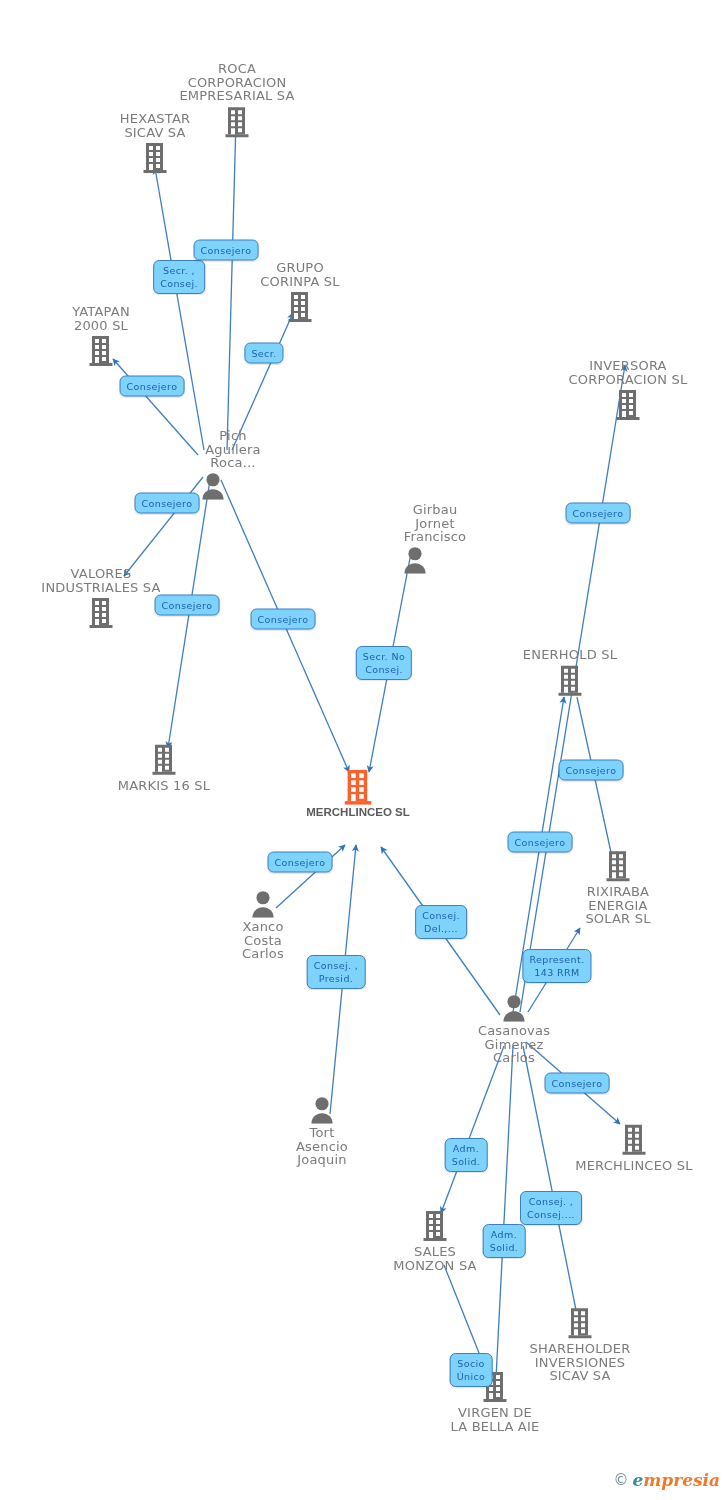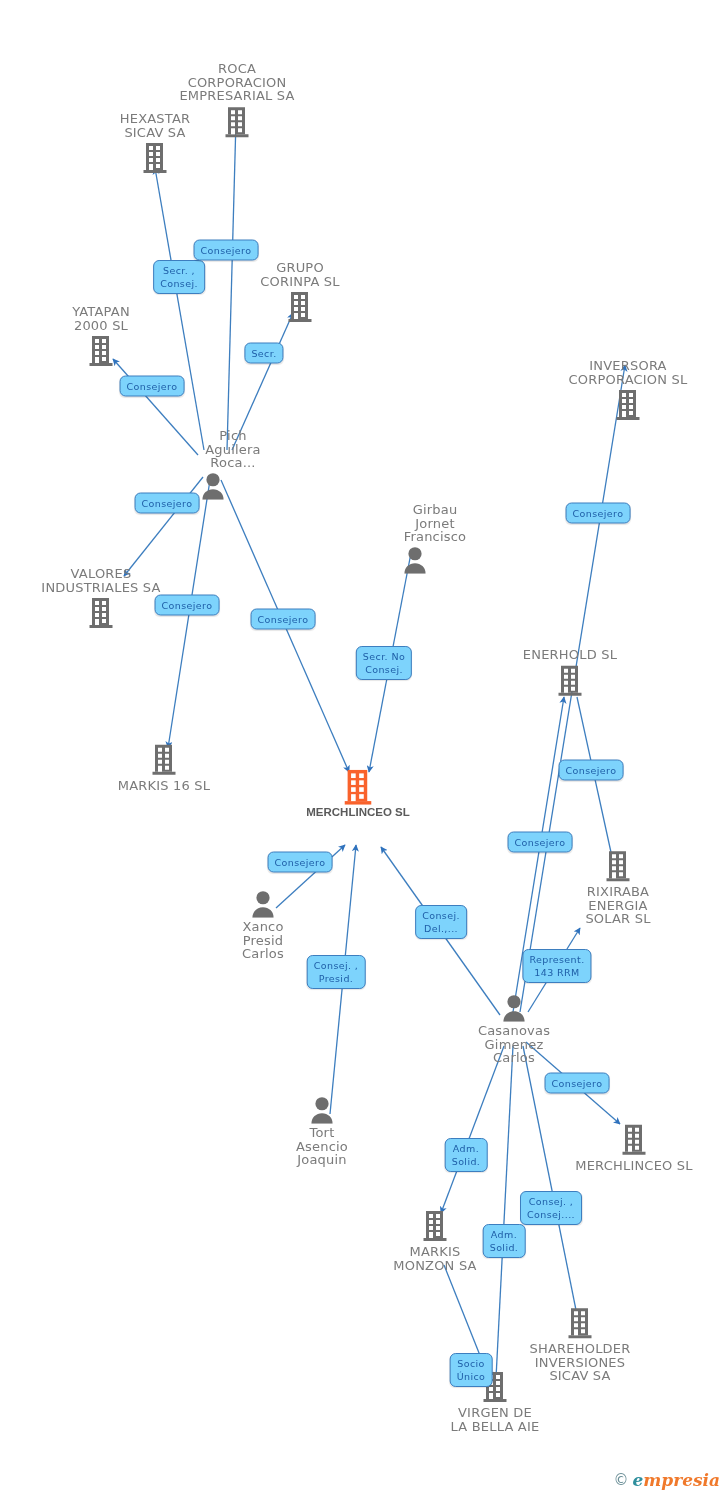--- a/index.html
+++ b/index.html
@@ -279,21 +279,21 @@
         <div class="cap">RIXIRABA
 ENERGIA
 SOLAR SL</div>
       </div>
       <div class="node person" style="left: 263px; top: 925px;">
         <span class="glyph"><svg width="26" height="28" viewBox="0 0 26 28" xmlns="http://www.w3.org/2000/svg">
             <circle cx="13" cy="8" r="6.6" fill="#6e6e6e"></circle>
             <path d="M2.4 28c0-6.3 4.8-10.4 10.6-10.4S23.6 21.7 23.6 28z" fill="#6e6e6e"></path>
           </svg></span>
         <div class="cap">Xanco
-Presid
+Costa
 Carlos</div>
       </div>
       <div class="node person" style="left: 514px; top: 1029px;">
         <span class="glyph"><svg width="26" height="28" viewBox="0 0 26 28" xmlns="http://www.w3.org/2000/svg">
             <circle cx="13" cy="8" r="6.6" fill="#6e6e6e"></circle>
             <path d="M2.4 28c0-6.3 4.8-10.4 10.6-10.4S23.6 21.7 23.6 28z" fill="#6e6e6e"></path>
           </svg></span>
         <div class="cap">Casanovas
 Gimenez
 Carlos</div>
@@ -332,21 +332,21 @@
               <rect x="7" y="4" width="4" height="4"></rect>
               <rect x="14" y="4" width="4" height="4"></rect>
               <rect x="7" y="10" width="4" height="4"></rect>
               <rect x="14" y="10" width="4" height="4"></rect>
               <rect x="7" y="16" width="4" height="4"></rect>
               <rect x="14" y="16" width="4" height="4"></rect>
               <rect x="7" y="22" width="4" height="6"></rect>
               <rect x="14" y="22" width="4" height="4"></rect>
             </g>
           </svg></span>
-        <div class="cap">MARKIS
+        <div class="cap">SALES
 MONZON SA</div>
       </div>
       <div class="node company" style="left: 580px; top: 1345px;">
         <span class="glyph"><svg width="26" height="32" viewBox="0 0 26 32" xmlns="http://www.w3.org/2000/svg">
             <rect x="4" y="1" width="17" height="27" fill="#6e6e6e"></rect>
             <rect x="1.5" y="28" width="23" height="3" fill="#6e6e6e"></rect>
             <g fill="#ffffff">
               <rect x="7" y="4" width="4" height="4"></rect>
               <rect x="14" y="4" width="4" height="4"></rect>
               <rect x="7" y="10" width="4" height="4"></rect>

